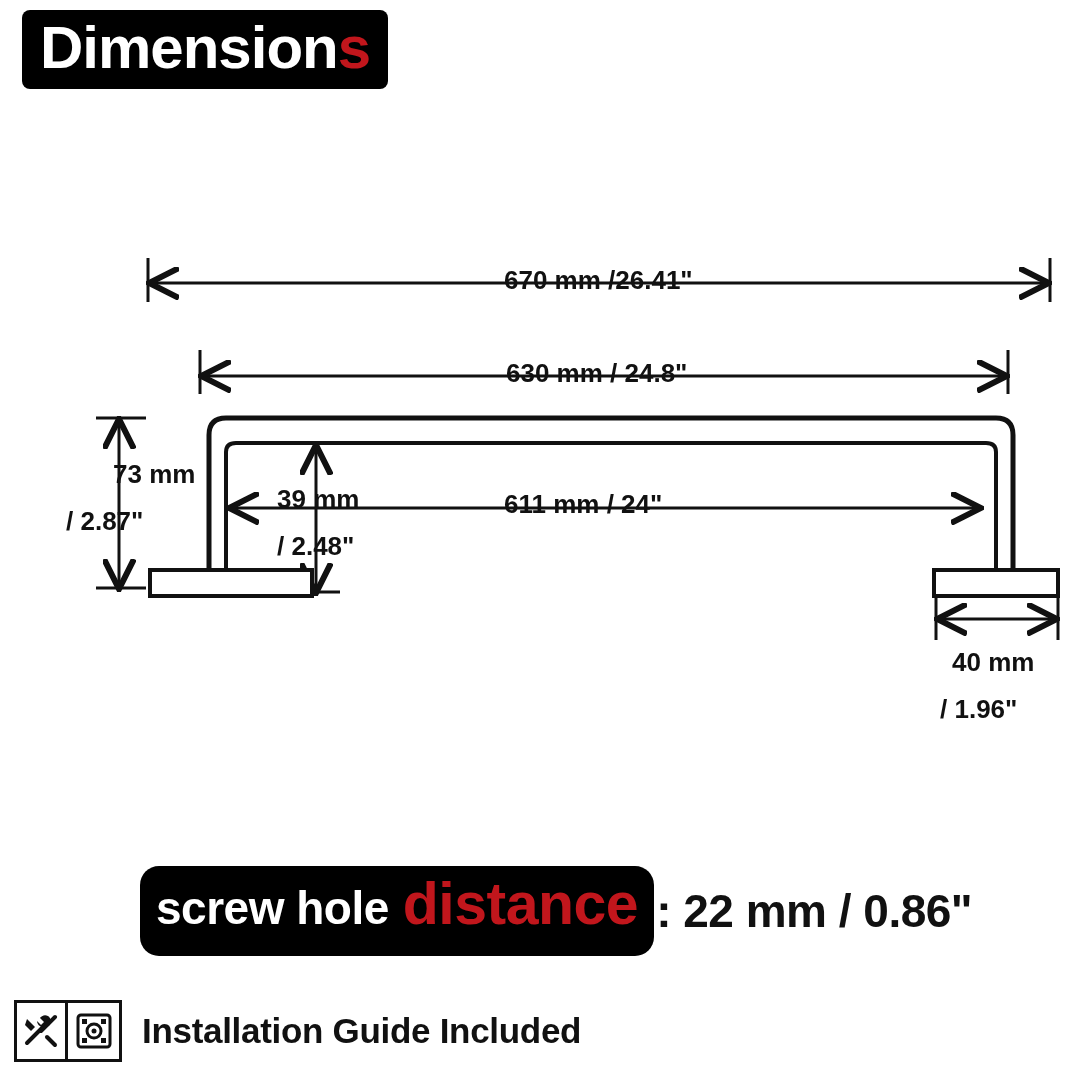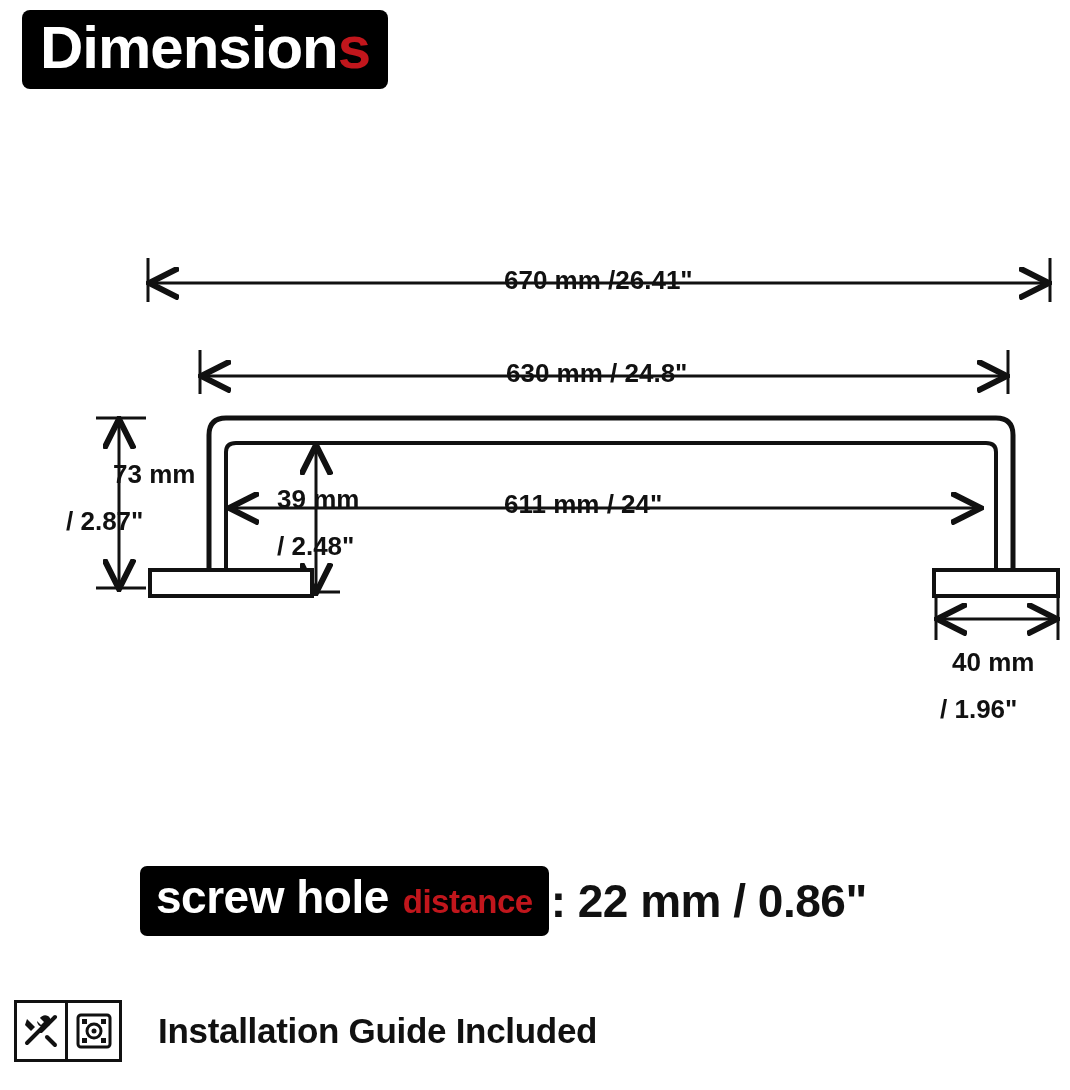--- a/index.html
+++ b/index.html
@@ -67,35 +67,35 @@
   
   .screw-row {
     position: absolute;
     left: 140px;
     top: 866px;
     display: flex;
     align-items: center;
   }
   .screw-banner {
     background: #000000;
-    border-radius: 7px;
-    padding: 4px 16px 12px 16px;
+    border-radius: 19px;
+    padding: 4px 16px 18px 16px;
     display: flex;
     align-items: baseline;
   }
   .screw-banner .s-white {
     color: #ffffff;
     font-size: 46px;
     font-weight: bold;
     font-family: "Liberation Sans", sans-serif;
     letter-spacing: -0.5px;
   }
   .screw-banner .s-red {
     color: #c1161c;
-    font-size: 33px;
+    font-size: 59px;
     font-weight: bold;
     font-family: "Liberation Sans", sans-serif;
     letter-spacing: -0.5px;
     margin-left: 14px;
   }
   .screw-suffix {
     color: #111111;
     font-size: 46px;
     font-weight: bold;
     font-family: "Liberation Sans", sans-serif;
@@ -122,21 +122,21 @@
     box-sizing: border-box;
     display: flex;
     align-items: center;
     justify-content: center;
     background: #ffffff;
   }
   .icon-box + .icon-box {
     border-left: none;
   }
   .footer-text {
-    margin-left: 36px;
+    margin-left: 20px;
     font-size: 35px;
     font-weight: bold;
     color: #111111;
     font-family: "Liberation Sans", sans-serif;
     letter-spacing: -0.3px;
   }
 </style>
 </head>
 <body>
 

